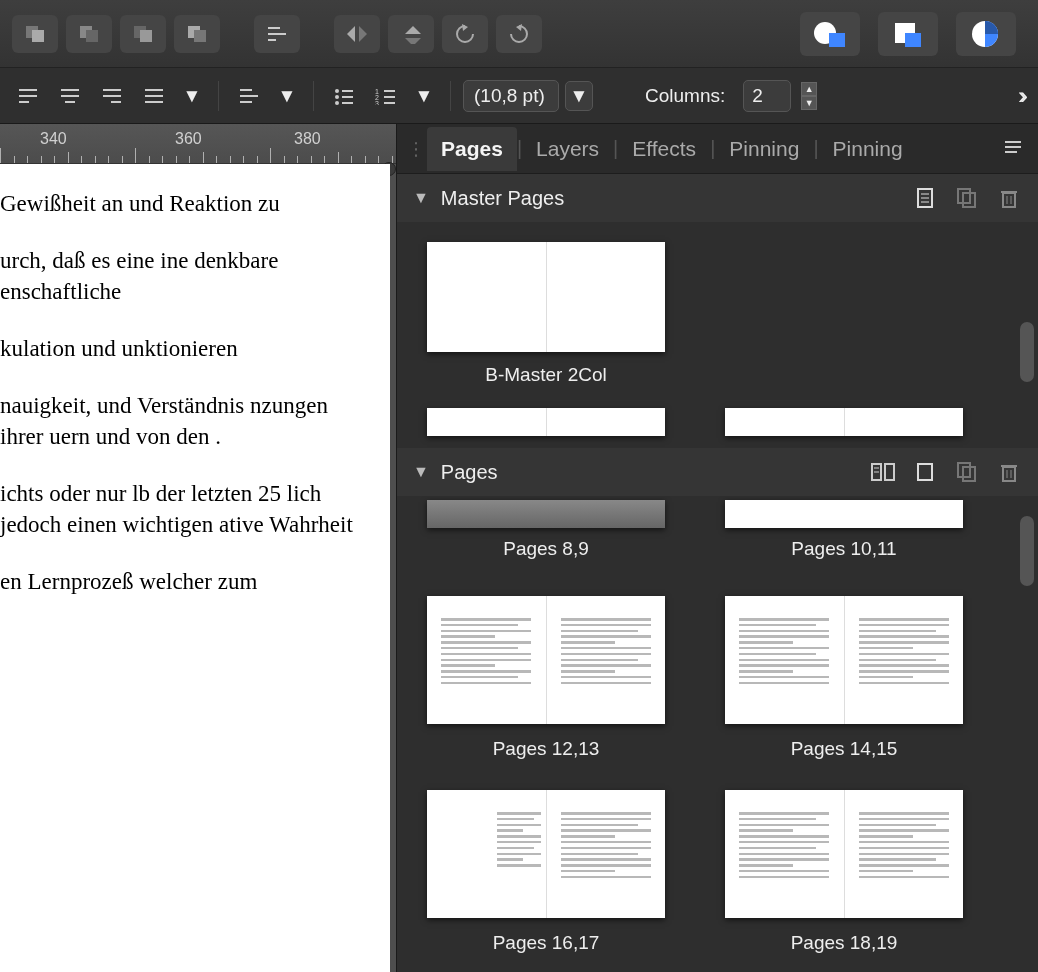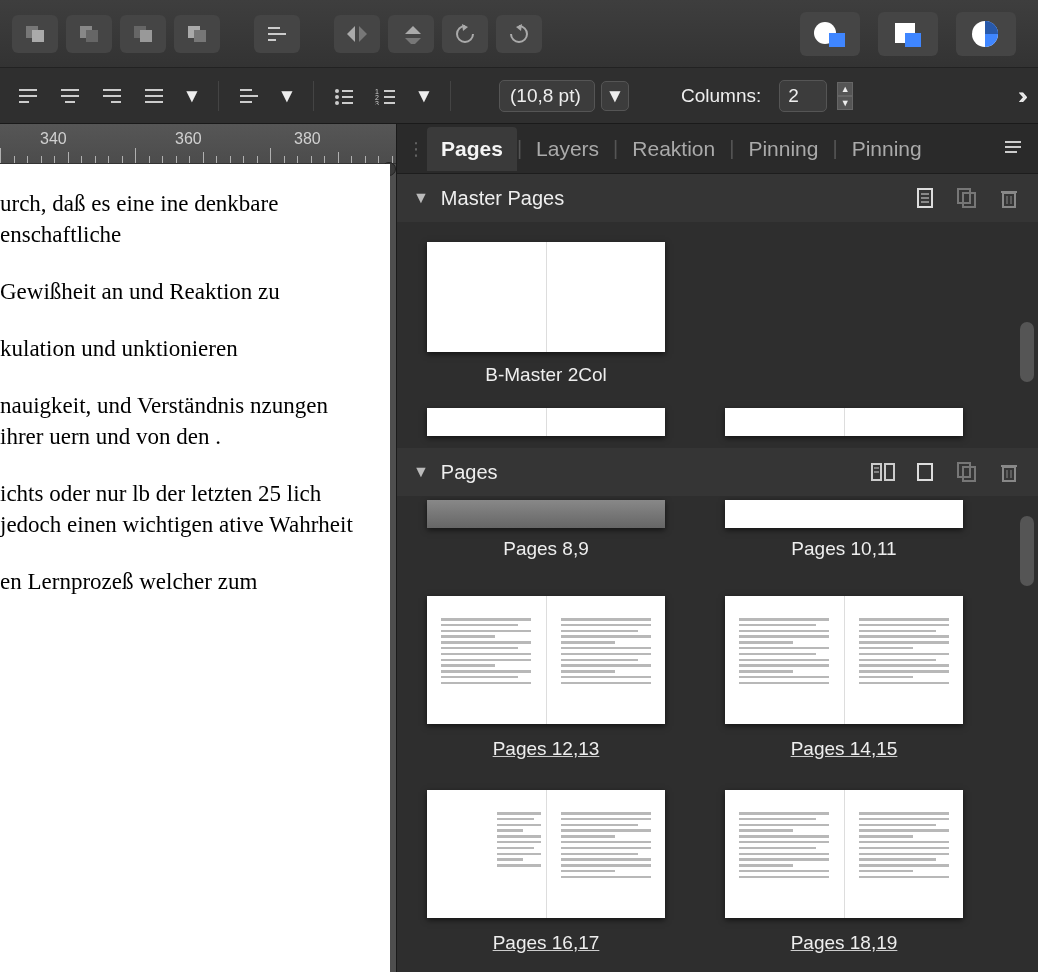--- a/index.html
+++ b/index.html
@@ -81,21 +81,20 @@
   }
   .ctx-sep { width: 1px; height: 30px; background: #444; margin: 0 6px; }
   .pt-field {
     background: #3c3c3c;
     border: 1px solid #555;
     border-radius: 5px;
     padding: 4px 10px;
     font-size: 19px;
     color: #eee;
     width: 96px;
-    margin-left: 36px;
   }
   .col-input {
     background: #3c3c3c;
     border: 1px solid #555;
     border-radius: 5px;
     padding: 4px 8px;
     font-size: 19px;
     color: #eee;
     width: 48px;
     text-align: left;
@@ -278,21 +277,21 @@
     background: #2e2e2e;
     overflow: hidden;
   }
   .thumb-item {
     display: flex;
     flex-direction: column;
     align-items: center;
     gap: 12px;
     cursor: pointer;
   }
-  .thumb-item.tall { gap: 14px; text-decoration: underline;}
+  .thumb-item.tall { gap: 14px;}
   .spread-thumb {
     width: 238px;
     height: 128px;
     background: #fff;
     box-shadow: 0 2px 6px rgba(0,0,0,0.6);
     position: relative;
     overflow: hidden;
   }
   .spread-thumb.short { height: 110px; }
   .spread-thumb .gutter {
@@ -572,37 +571,37 @@
         <div class="ruler-tick" style="left: 310.5px;"></div>
         <div class="ruler-tick" style="left: 324px;"></div>
         <div class="ruler-tick mid" style="left: 337.5px;"></div>
         <div class="ruler-tick" style="left: 351px;"></div>
         <div class="ruler-tick" style="left: 364.5px;"></div>
         <div class="ruler-tick" style="left: 378px;"></div>
         <div class="ruler-tick" style="left: 391.5px;"></div>
       </div>
     <div class="origin-dot"></div>
     <div class="page-canvas">
+      <p>Gewißheit an und Reaktion zu</p>
       <p>urch, daß es eine ine denkbare enschaftliche</p>
-      <p>Gewißheit an und Reaktion zu</p>
       <p>kulation und unktionieren</p>
       <p>nauigkeit, und Verständnis nzungen ihrer uern und von den .</p>
       <p>ichts oder nur lb der letzten 25 lich jedoch  einen wichtigen ative Wahrheit</p>
       <p>en Lernprozeß  welcher zum</p>
     </div>
   </div>
 
   <div class="panels">
     <div class="panel-tabs">
       <span class="grip">⋮⋮</span>
       <div class="ptab active">Pages</div>
       <span class="tab-sep">|</span>
       <div class="ptab">Layers</div>
       <span class="tab-sep">|</span>
-      <div class="ptab">Reaktion</div>
+      <div class="ptab">Effects</div>
       <span class="tab-sep">|</span>
       <div class="ptab">Pinning</div>
       <span class="tab-sep">|</span>
       <div class="ptab">Pinning</div>
       <div class="panel-menu">
         <svg width="20" height="16">
             <line x1="2" y1="3" x2="18" y2="3" stroke="#ccc" stroke-width="2"></line>
             <line x1="2" y1="8" x2="18" y2="8" stroke="#ccc" stroke-width="2"></line>
             <line x1="2" y1="13" x2="14" y2="13" stroke="#ccc" stroke-width="2"></line>
           </svg>

